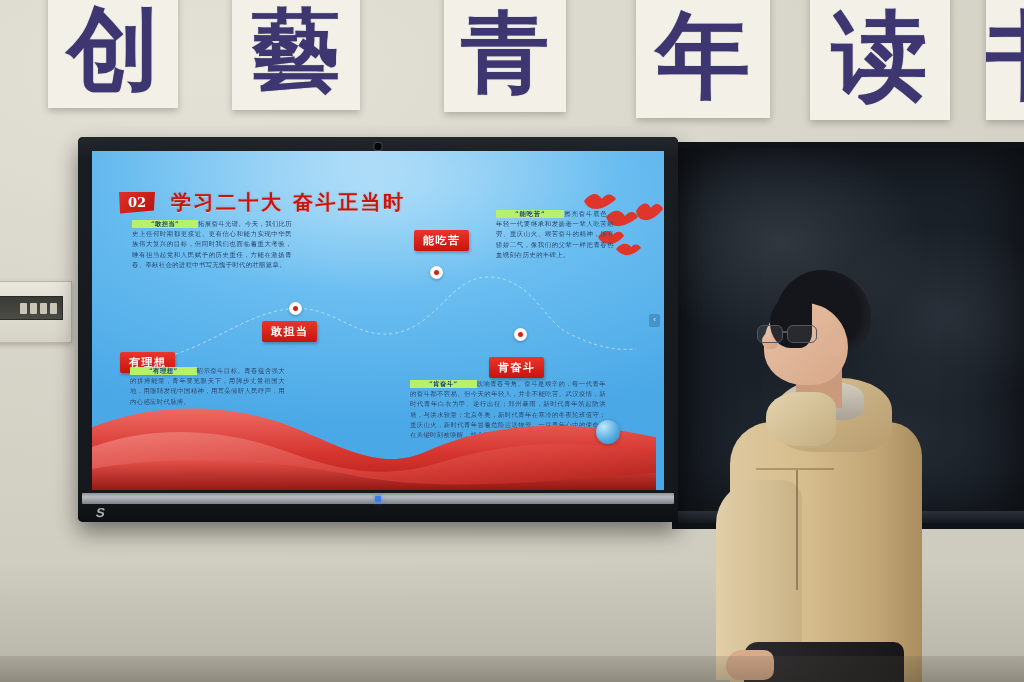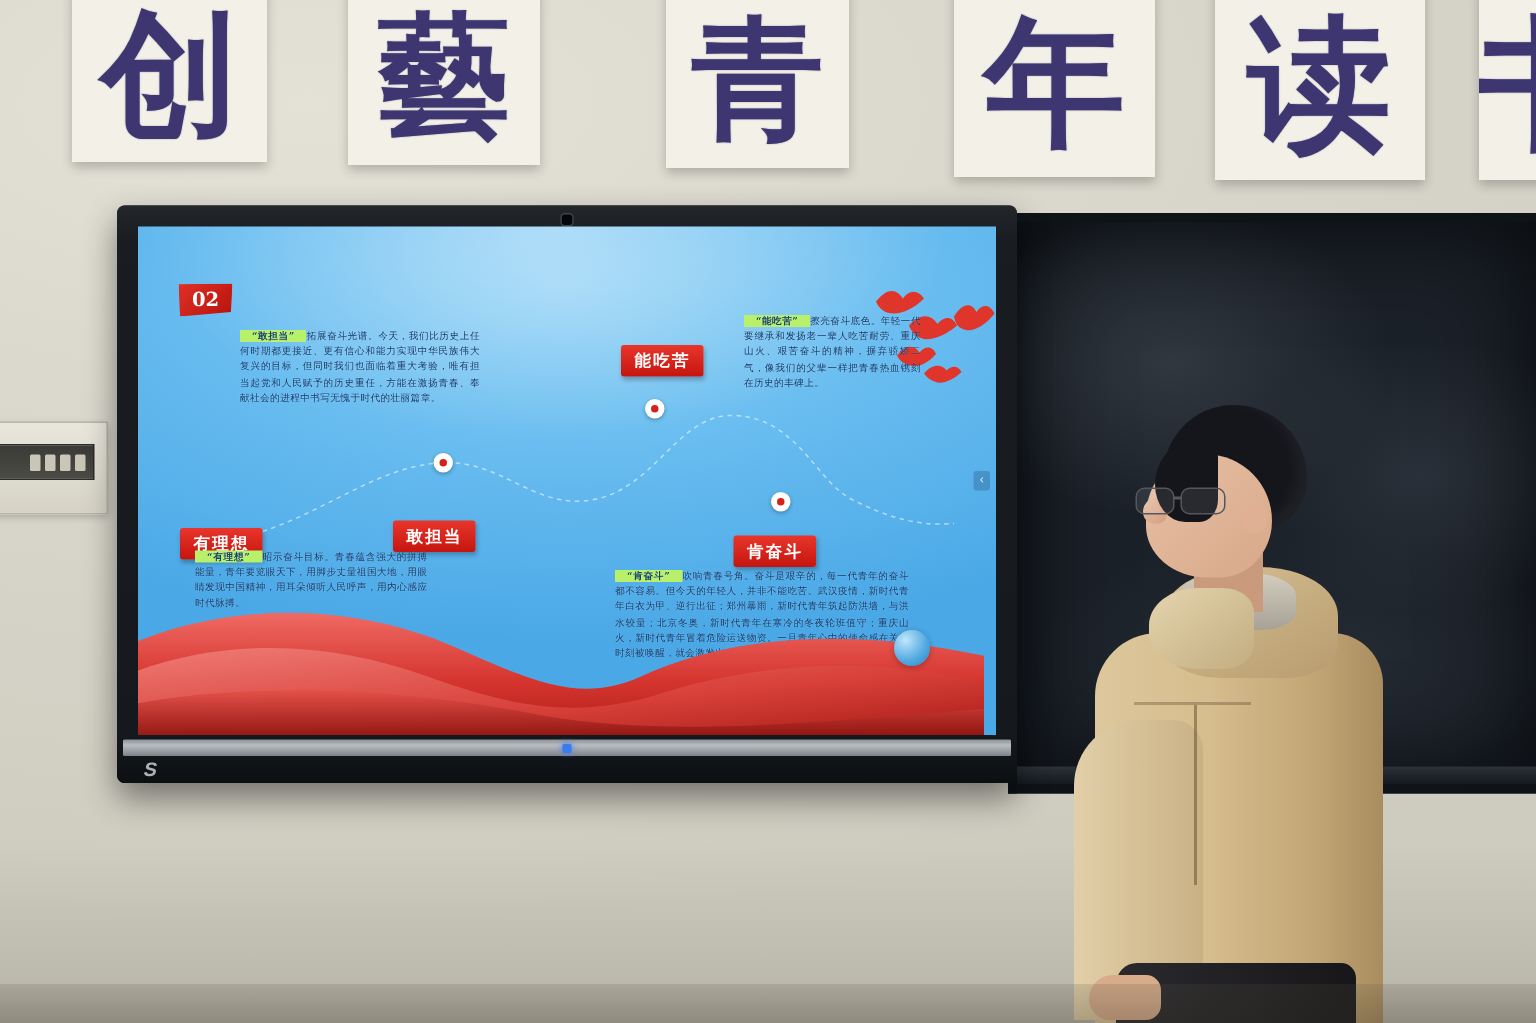--- a/index.html
+++ b/index.html
@@ -158,24 +158,24 @@
     font-size:6.4px;
     line-height:10.2px;
     letter-spacing:.3px;
     text-align:justify;
     text-shadow:0 0 1px rgba(255,255,255,.35);
     filter:blur(.12px);
   }
   .para .hl{
     background:#b9f06a;
     color:#14406e;
-    padding:0 8px;
+    padding:0 19px;
     font-weight:700;
   }
-  #para-topleft{ left:40px; top:68px; width:160px;margin-left:28px; }
+  #para-topleft{ left:40px; top:68px; width:160px; }
   #para-topright{ left:404px; top:58px; width:118px; }
   #para-botleft{ left:38px; top:215px; width:155px; }
   #para-botmid{ left:318px; top:228px; width:196px; }
 
   
   #curve{ position:absolute; left:0; top:0; width:100%; height:100%; }
 
   .node-dot{
     position:absolute; width:13px; height:13px; border-radius:50%;
     background:#fff;
@@ -355,20 +355,21 @@
 
 <div id="display">
   <div id="bezel">
     <div id="camera"></div>
 
     <div id="screen">
       <div id="sky-glow"></div>
 
       <div id="slide-title-row">
         <div id="badge">02</div>
+        <div id="slide-title">学习二十大 奋斗正当时</div>
       </div>
 
       <div id="birds">
         <svg width="92" height="80" viewBox="0 0 92 80">
           <g fill="#e0352b">
             <path d="M6 14 C14 4, 20 6, 24 12 C28 6, 34 6, 38 12 C32 18, 24 22, 18 22 C12 22, 8 19, 6 14 Z"></path>
             <path d="M28 30 C36 21, 43 23, 47 29 C52 23, 57 24, 60 30 C53 36, 44 40, 38 39 C33 38, 30 35, 28 30 Z"></path>
             <path d="M58 24 C64 14, 70 15, 73 21 C77 15, 82 16, 85 22 C79 30, 71 34, 66 33 C61 32, 59 29, 58 24 Z"></path>
             <path d="M20 50 C26 42, 32 43, 35 48 C39 43, 44 44, 46 49 C41 55, 34 58, 30 57 C25 56, 22 54, 20 50 Z"></path>
             <path d="M38 62 C44 55, 50 56, 53 60 C57 56, 61 57, 63 61 C58 66, 51 69, 47 68 C43 67, 40 65, 38 62 Z"></path>
@@ -377,21 +378,21 @@
       </div>
 
       <svg id="curve" viewBox="0 0 572 339" preserveAspectRatio="none">
         <path d="M60 210 C120 196, 150 164, 196 158 C242 152, 262 190, 304 182 C346 174, 360 124, 398 126 C440 128, 452 170, 476 182 C500 194, 520 200, 544 198" fill="none" stroke="rgba(255,255,255,.55)" stroke-width="1" stroke-dasharray="3 3"></path>
       </svg>
 
       <div class="node-dot" style="left:53px; top:203px;"></div>
       <div class="node-label" style="left:28px; top:167px;margin-top:34px;">有理想</div>
 
       <div class="node-dot" style="left:197px; top:151px;"></div>
-      <div class="node-label" style="left:170px; top:196px;">敢担当</div>
+      <div class="node-label" style="left:170px; top:170px;">敢担当</div>
 
       <div class="node-dot" style="left:338px; top:115px;"></div>
       <div class="node-label" style="left:322px; top:79px;">能吃苦</div>
 
       <div class="node-dot" style="left:422px; top:177px;"></div>
       <div class="node-label" style="left:397px; top:206px;">肯奋斗</div>
 
       <div class="para" id="para-topleft">
         <span class="hl">“敢担当”</span><span>拓展奋斗光谱。今天，我们比历史上任何时期都更接近、更有信心和能力实现中华民族伟大复兴的目标，但同时我们也面临着重大考验，唯有担当起党和人民赋予的历史重任，方能在激扬青春、奉献社会的进程中书写无愧于时代的壮丽篇章。</span>
       </div>

